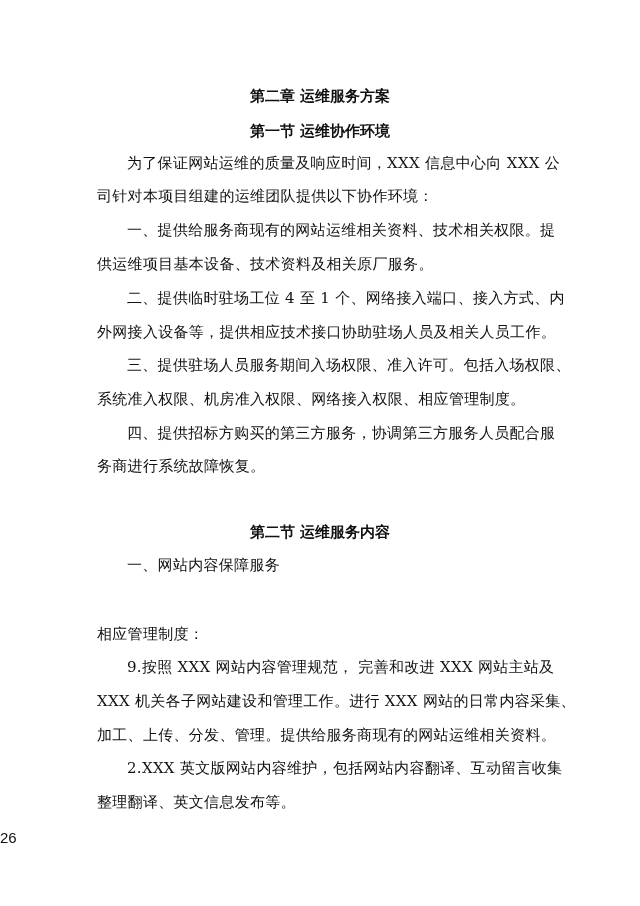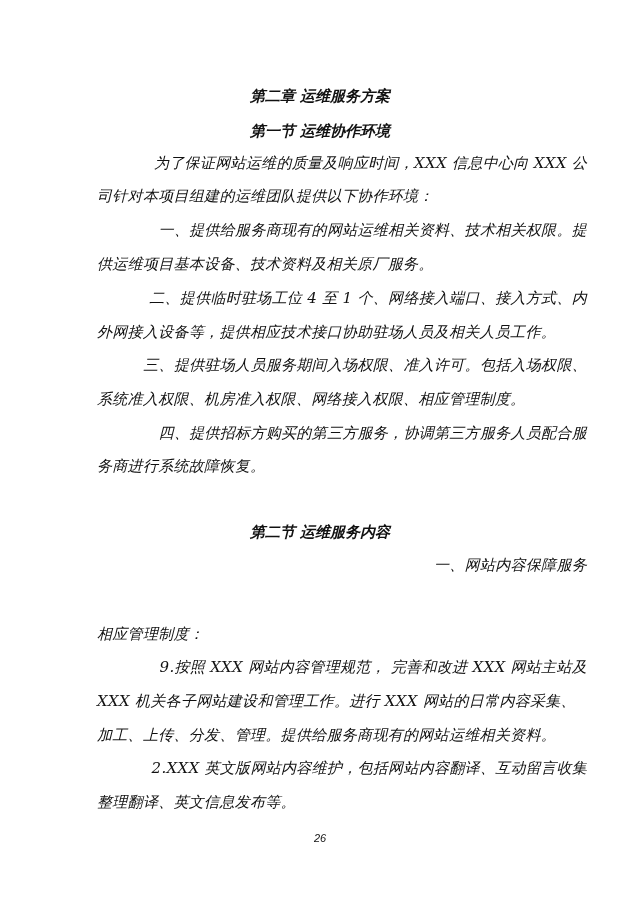--- a/index.html
+++ b/index.html
@@ -1,26 +1,26 @@
 <!DOCTYPE html>
 <html><head>
   <meta charset="utf-8">
   <style>
     html, body { margin: 0; padding: 0; background: #ffffff; }
     body { width: 640px; height: 906px; position: relative; overflow: hidden;
            font-family: "DejaVu Serif", "Liberation Serif", serif; color: #111; }
-    .page { position: absolute; left: 0; top: 0; width: 640px; height: 656px; font-style: italic; }
+    .page { position: absolute; left: 0; top: 0; width: 640px; height: 656px; }
     .h { position: absolute; left: 0; width: 640px; text-align: center;
          font-family: "DejaVu Sans", "Liberation Sans", sans-serif; font-weight: bold;
          font-size: 15px; line-height: 20px; }
     .line { position: absolute; left: 97px; width: 460px; font-size: 15px; line-height: 20px;
             white-space: nowrap; letter-spacing: 0.3px; }
-    .ind { left: 127px; text-align: right; }
-    .pnum { position: absolute; left: 0; width: 640px; text-align: center;
-            font-family: "Liberation Sans", sans-serif; font-size: 11px; line-height: 20px; }
+    .ind { left: 127px; }
+    .pnum { position: absolute; left: 0; width: 640px; 
+            font-family: "Liberation Sans", sans-serif; font-size: 15px; line-height: 20px; }
   </style>
 </head>
 <body>
 
 <div class="page">
   <div class="h" style="top:86px">第二章  运维服务方案</div>
   <div class="h" style="top:121px">第一节  运维协作环境</div>
 
   <div class="line ind" style="top:153px">为了保证网站运维的质量及响应时间，XXX 信息中心向 XXX 公</div>
   <div class="line ind" style="top:220px">一、提供给服务商现有的网站运维相关资料、技术相关权限。提</div>

